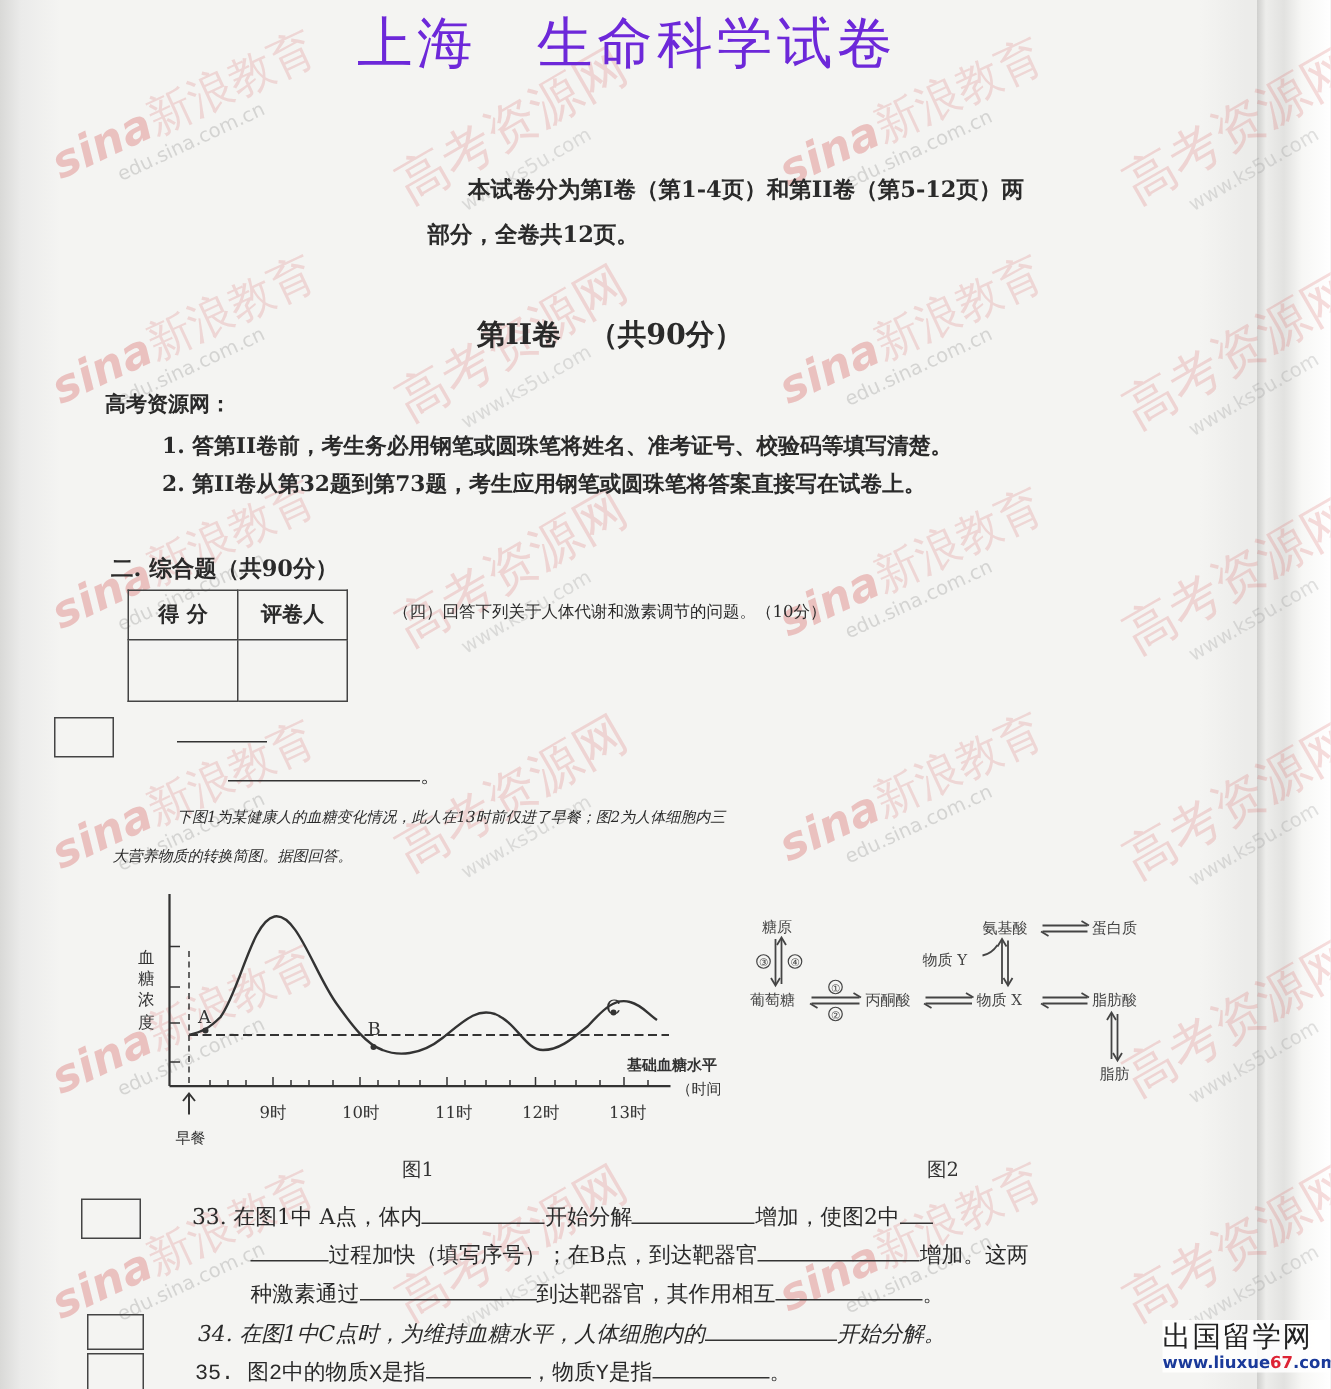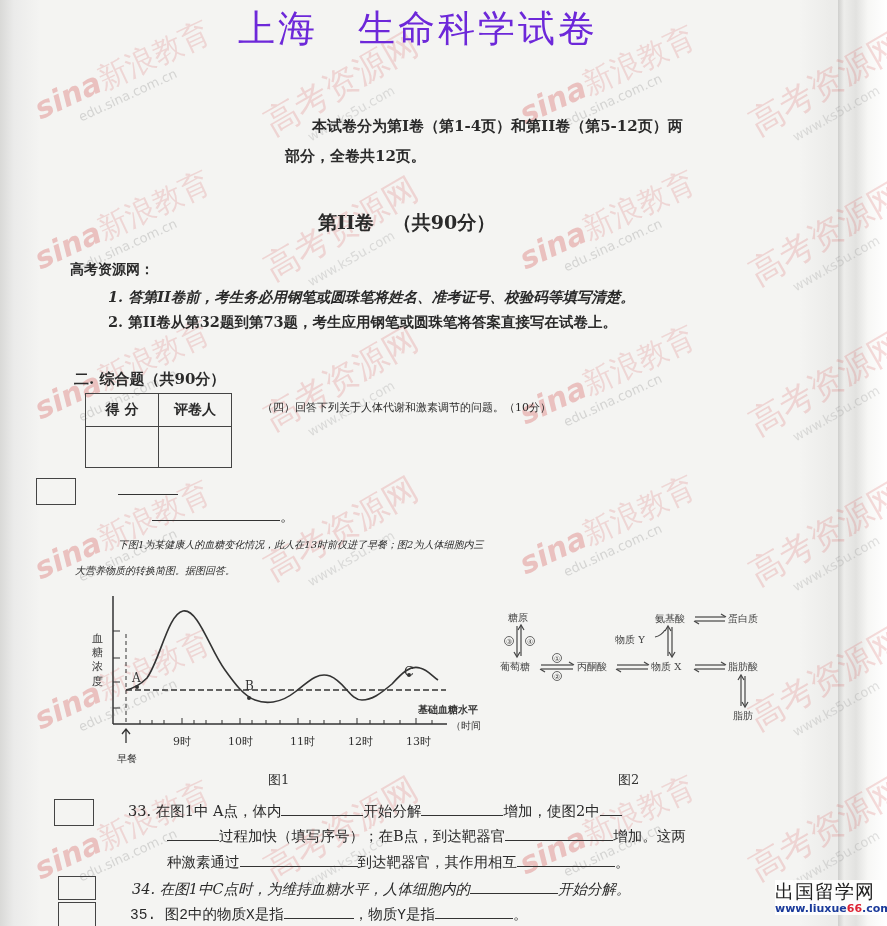--- a/index.html
+++ b/index.html
@@ -24,21 +24,21 @@
   .wm-gk { font-size: 34px; transform: rotate(-30deg); color: rgba(220,100,100,0.22); }
   .wm-gk .sub { display:block; font-size: 13px; color: rgba(140,140,140,0.25); margin-left: 30px; }
 
   .abs { position: absolute; }
   .title { left: 238px; top: 4px; font-size: 37px; color: #6d28d9; letter-spacing: 3px; font-family: "DejaVu Sans", sans-serif; }
   .intro1 { left: 312px; top: 117px; font-size: 15px; font-weight: bold; }
   .intro2 { left: 285px; top: 147px; font-size: 15px; font-weight: bold; }
   .sec-title { left: 318px; top: 210px; font-size: 19px; font-weight: bold; }
   .notice { left: 70px; top: 261px; font-size: 14px; font-weight: bold; }
   .notice-item { font-size: 14.5px; font-weight: bold; }
-  .n1 { left: 108px; top: 288px; font-style: italic; }
+  .n1 { left: 108px; top: 288px; }
   .n2 { left: 108px; top: 313px; }
   .part2 { left: 74px; top: 370px; font-size: 15px; font-weight: bold; }
   table.score { position: absolute; left: 85px; top: 393px; border-collapse: collapse; }
   table.score td { border: 1.5px solid #444; width: 70px; font-size: 14px; text-align: center; font-weight: bold; }
   table.score tr.h td { height: 30px; }
   table.score tr.b td { height: 38px; }
   .q-intro { left: 262px; top: 400px; font-size: 11px; }
   .answer-box { position: absolute; border: 1.5px solid #444; background: transparent; }
   .q-text { font-size: 14.5px; white-space: nowrap; }
   .blank { display: inline-block; border-bottom: 1.2px solid #333; height: 14px; vertical-align: baseline; }
@@ -263,14 +263,14 @@
   <span>34. 在图1中C点时，为维持血糖水平，人体细胞内的</span><span class="blank" style="width:88px;"></span><span>开始分解。</span>
 </div>
 
 <div class="answer-box" style="left:58px;top:902px;width:36px;height:24px;"></div>
 <div class="abs q-text" style="left:130px;top:904px;font-family:Liberation Mono, monospace;">
   <span>35. 图2中的物质X是指</span><span class="blank" style="width:70px;"></span><span>，物质Y是指</span><span class="blank" style="width:78px;"></span><span>。</span>
 </div>
 
 <div class="wm-corner">
   <div class="cn">出国留学网</div>
-  <div class="url"><span>www.liuxue</span><span class="hl">66</span><span>.com</span></div>
+  <div class="url"><span>www.liuxue</span><span class="hl">67</span><span>.com</span></div>
 </div>
 
 </body></html>

